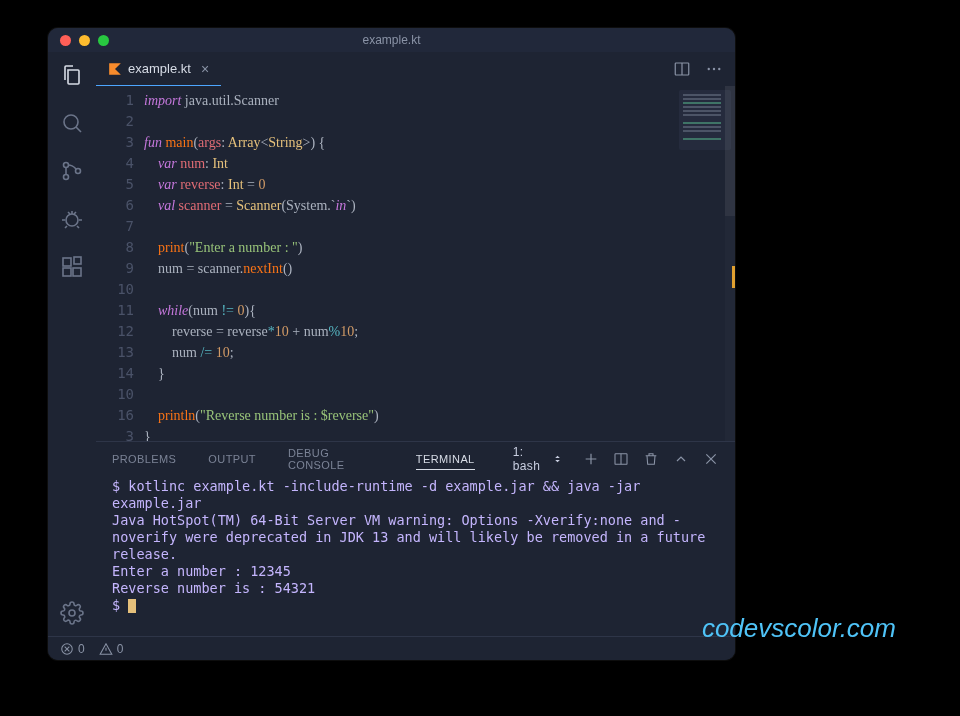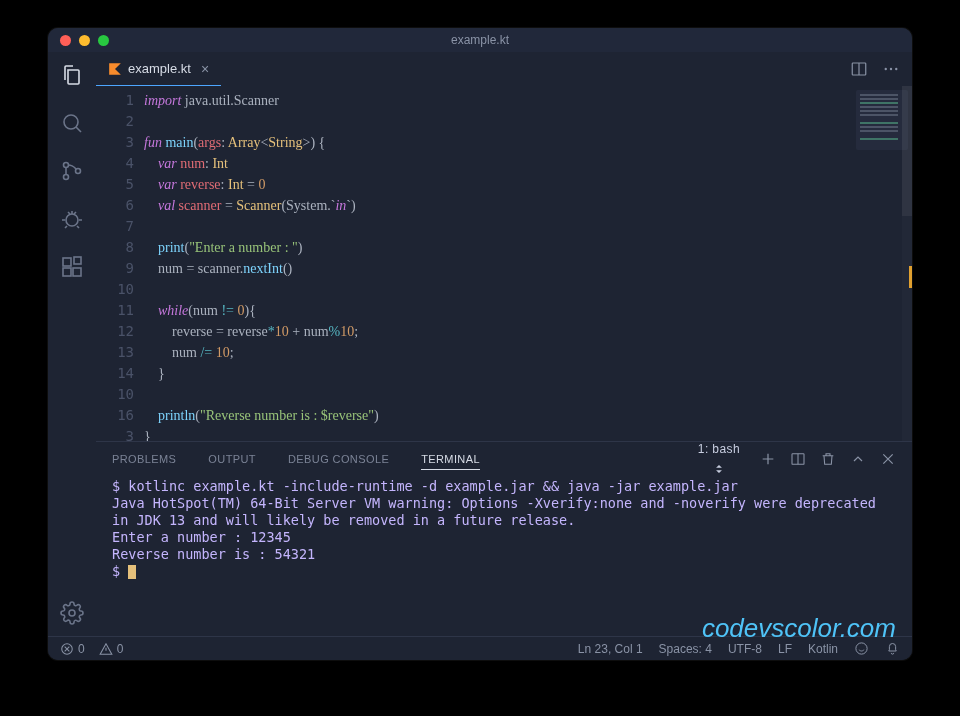--- a/index.html
+++ b/index.html
@@ -1,17 +1,17 @@
 <!DOCTYPE html>
 <html><head>
 <meta charset="utf-8">
 <style>
   * { margin: 0; padding: 0; box-sizing: border-box; }
   body { background: #000; width: 960px; height: 716px; overflow: hidden; font-family: -apple-system, BlinkMacSystemFont, "Segoe UI", sans-serif; position: relative; }
-  .window { position: absolute; top: 28px; left: 48px; width: 864px; height: 632px; background: #1e2433; border-radius: 10px; overflow: hidden; display: flex; flex-direction: column; box-shadow: 0 0 0 1px rgba(255,255,255,0.05); }
+  .window { position: absolute; top: 28px; left: 48px; width: 687px; height: 632px; background: #1e2433; border-radius: 10px; overflow: hidden; display: flex; flex-direction: column; box-shadow: 0 0 0 1px rgba(255,255,255,0.05); }
   .titlebar { height: 24px; background: #21283a; display: flex; align-items: center; padding: 0 12px; position: relative; }
   .traffic { display: flex; gap: 8px; }
   .dot { width: 11px; height: 11px; border-radius: 50%; }
   .dot.red { background: #ff5f57; }
   .dot.yellow { background: #febc2e; }
   .dot.green { background: #28c840; }
   .title { position: absolute; left: 50%; transform: translateX(-50%); color: #8a93a6; font-size: 12px; }
   .body { flex: 1; display: flex; min-height: 0; }
   .activitybar { width: 48px; background: #1e2433; display: flex; flex-direction: column; align-items: center; padding-top: 10px; gap: 22px; }
   .activitybar .aicon { width: 26px; height: 26px; display: flex; align-items: center; justify-content: center; color: #6b7489; cursor: pointer; }
@@ -27,33 +27,33 @@
   .editor-wrap { flex: 1; display: flex; position: relative; min-height: 0; background: #1e2433; }
   .gutter { width: 48px; padding: 4px 10px 4px 0; text-align: right; color: #4a5268; font-family: "SF Mono", Menlo, Consolas, monospace; font-size: 14px; line-height: 21px; user-select: none; }
   .code { flex: 1; padding: 4px 0; font-family: Liberation Serif, serif; font-size: 14px; line-height: 21px; color: #c8cee0; white-space: pre; overflow: hidden; }
   .minimap { width: 60px; padding: 4px; }
   .minimap-inner { width: 52px; height: 60px; background: linear-gradient(#2a3145, #2a3145); opacity: 0.6; border-radius: 2px; position: relative; }
   .minimap-inner::before { content:""; position:absolute; top:4px; left:4px; right:10px; height:2px; background:#6b7489; box-shadow: 0 4px #6b7489, 0 8px #5a8, 0 12px #6b7489, 0 16px #6b7489, 0 20px #6b7489, 0 28px #5a8, 0 32px #6b7489, 0 36px #6b7489, 0 44px #5a8; }
   .scroll-indicator { position: absolute; right: 0; top: 180px; width: 3px; height: 22px; background: #e0a030; }
   .scrollbg { position:absolute; right:0; top:0; bottom:0; width:10px; background: rgba(255,255,255,0.02);}
   .scrollthumb { position:absolute; right:0; top:0; width:10px; height:130px; background: rgba(255,255,255,0.06);}
   .tok-kw { color: #c678dd; font-style: italic; }
-  .tok-fn { color: #7dd3fc; }
+  .tok-fn { color: #f97316; }
   .tok-var { color: #e06c75; }
   .tok-type { color: #e5c07b; }
   .tok-str { color: #98c379; }
   .tok-num { color: #d19a66; }
   .tok-pn { color: #abb2bf; }
   .tok-op { color: #56b6c2; }
   .panel { border-top: 1px solid #2e3548; display: flex; flex-direction: column; height: 195px; background: #1e2433; }
   .panel-tabs { display: flex; align-items: center; height: 34px; padding: 0 16px; gap: 32px; font-size: 11px; letter-spacing: 0.4px; color: #7b8396; }
   .panel-tabs .ptab { cursor: pointer; padding: 4px 0; }
   .panel-tabs .ptab.active { color: #d7dce6; border-bottom: 1px solid #d7dce6; }
   .panel-tabs .pright { margin-left: auto; display: flex; align-items: center; gap: 14px; color: #8a93a6; }
-  .pselect { background: transparent; color: #c8cee0; font-size: 12px; border: none; display:flex; align-items:center; gap:6px; padding: 2px 6px; flex-direction: column; }
+  .pselect { background: transparent; color: #c8cee0; font-size: 12px; border: none; display:flex; align-items:center; gap:6px; padding: 2px 6px; }
   .picon { width: 16px; height: 16px; cursor: pointer; display:flex; align-items:center; justify-content:center;}
   .terminal { flex: 1; padding: 2px 16px 6px 16px; font-family: "SF Mono", Menlo, Consolas, monospace; font-size: 13.5px; line-height: 17px; color: #c4b5fd; white-space: pre-wrap; overflow: hidden; }
   .cursor-block { display: inline-block; width: 8px; height: 14px; background: #e5c07b; vertical-align: text-bottom; }
   .statusbar { height: 24px; background: #1e2433; border-top: 1px solid #2e3548; display: flex; align-items: center; padding: 0 12px; gap: 14px; color: #8a93a6; font-size: 12px; }
   .statusbar .sright { margin-left: auto; display: flex; align-items: center; gap: 16px; }
   .watermark { position: absolute; right: 64px; bottom: 72px; color: #4fc3f7; font-family: Liberation Sans, sans-serif; font-size: 26px; font-style: italic; }
   svg { display: block; }
 </style>
 </head>
 <body>
@@ -223,31 +223,17 @@
         </svg>
       <span>0</span>
     </span>
     <span style="display:flex;align-items:center;gap:4px;">
       <svg width="14" height="14" viewBox="0 0 24 24" stroke="currentColor" stroke-width="1.8" fill="none">
           <path d="M12 3L2 21h20L12 3z"></path>
           <path d="M12 10v5M12 18h.01"></path>
         </svg>
       <span>0</span>
     </span>
-    <div class="sright">
-      <span>Ln 23, Col 1</span>
-      <span>Spaces: 4</span>
-      <span>UTF-8</span>
-      <span>LF</span>
-      <span>Kotlin</span>
-      <svg width="15" height="15" viewBox="0 0 24 24" stroke="currentColor" stroke-width="1.6" fill="none">
-          <circle cx="12" cy="12" r="9"></circle>
-          <path d="M8 14s1.5 2 4 2 4-2 4-2M9 9h.01M15 9h.01"></path>
-        </svg>
-      <svg width="15" height="15" viewBox="0 0 24 24" stroke="currentColor" stroke-width="1.6" fill="none">
-          <path d="M18 16H6l1-2V9a5 5 0 0 1 10 0v5l1 2zM10 19a2 2 0 0 0 4 0"></path>
-        </svg>
-    </div>
   </div>
 
 </div>
 
 <div class="watermark">codevscolor.com</div>
 
 </body></html>

